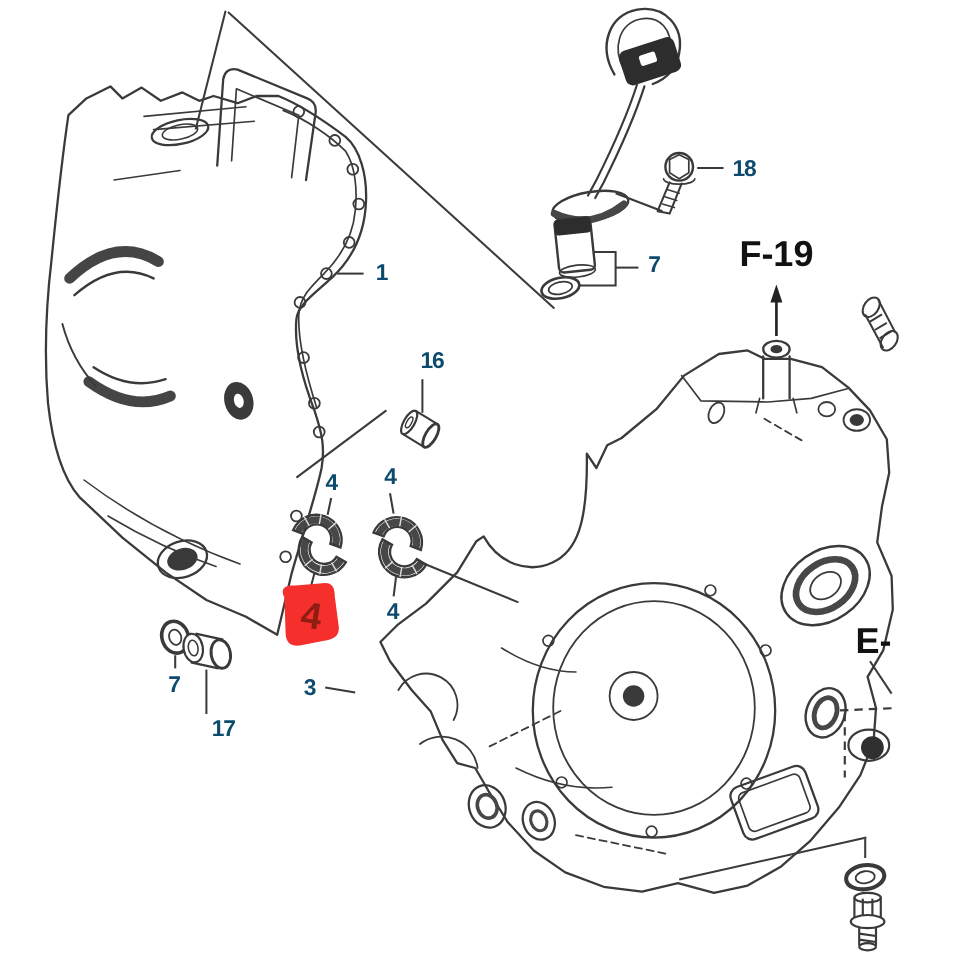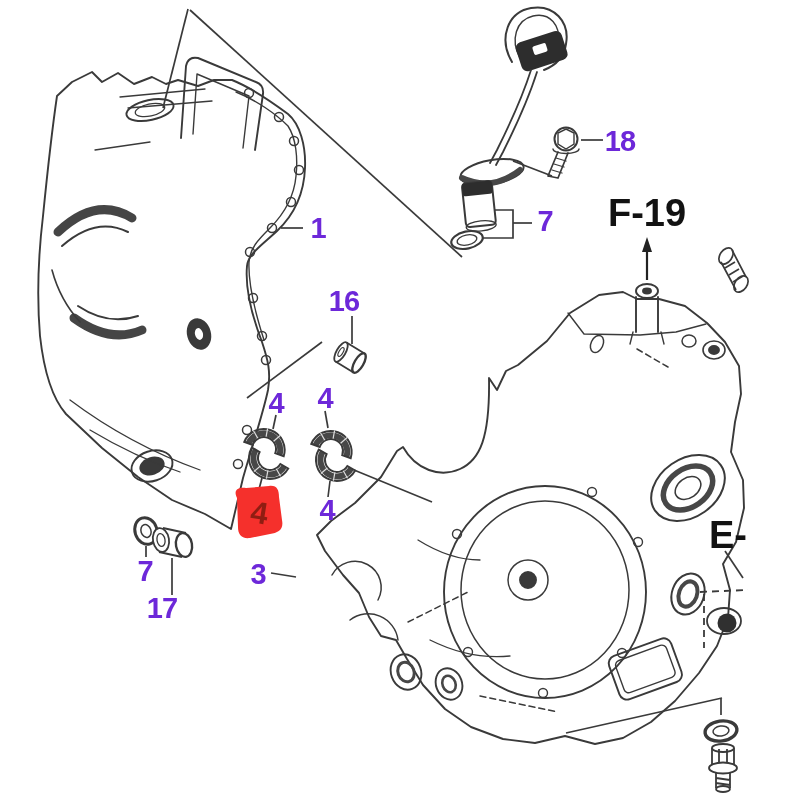--- a/index.html
+++ b/index.html
@@ -3,24 +3,24 @@
 <meta charset="utf-8">
 <style>
   html,body{margin:0;padding:0;background:#fff;}
   .stage{
     position:relative;width:800px;height:800px;background:#ffffff;
     font-family:"Liberation Sans", sans-serif;overflow:hidden;
   }
   svg{position:absolute;left:0;top:0;}
   .plabel{
     position:absolute;transform:translate(-50%,-50%);
-    font-weight:700;font-size:29px;color:#6d28d9;line-height:1;
+    font-weight:700;font-size:19px;color:#0c4a6e;line-height:1;
     letter-spacing:-1px;white-space:nowrap;user-select:none;
   }
-  .ref{font-size:38px;color:#121212;letter-spacing:0;}
+  .ref{font-size:30px;color:#121212;letter-spacing:0;}
   .red4{
     color:#8f1d12;font-size:31px;
     transform:translate(-50%,-50%) rotate(9deg);
   }
 </style>
 </head>
 <body>
 
 <div class="stage">
 
@@ -251,25 +251,25 @@
     <ellipse cx="741" cy="284" rx="6" ry="9" transform="rotate(35 741 284)"></ellipse>
   </g>
 
   <g>
     <path d="M237,498 C233,490 238,487 246,488 L269,486 C277,485 279,490 279,497
              L282,520 C284,530 278,533 270,534 L250,538 C241,539 238,534 238,527 Z" fill="#f5302c" stroke="none"></path>
   </g>
 </svg>
 
 <div class="plabel" style="left:318px;top:228px">1</div>
-<div class="plabel" style="left:344px;top:301px">16</div>
+<div class="plabel" style="left:360px;top:301px">16</div>
 <div class="plabel" style="left:620px;top:141px">18</div>
 <div class="plabel" style="left:545px;top:221px">7</div>
 <div class="plabel" style="left:145px;top:571px">7</div>
-<div class="plabel" style="left:162px;top:608px">17</div>
+<div class="plabel" style="left:186px;top:608px">17</div>
 <div class="plabel" style="left:258px;top:574px">3</div>
 <div class="plabel" style="left:276px;top:403px">4</div>
 <div class="plabel" style="left:325px;top:398px">4</div>
 <div class="plabel" style="left:327px;top:510px">4</div>
 <div class="plabel red4" style="left:259px;top:513px">4</div>
 <div class="plabel ref" style="left:647px;top:213px">F-19</div>
 <div class="plabel ref" style="left:728px;top:535px">E-</div>
 
 </div>
 

